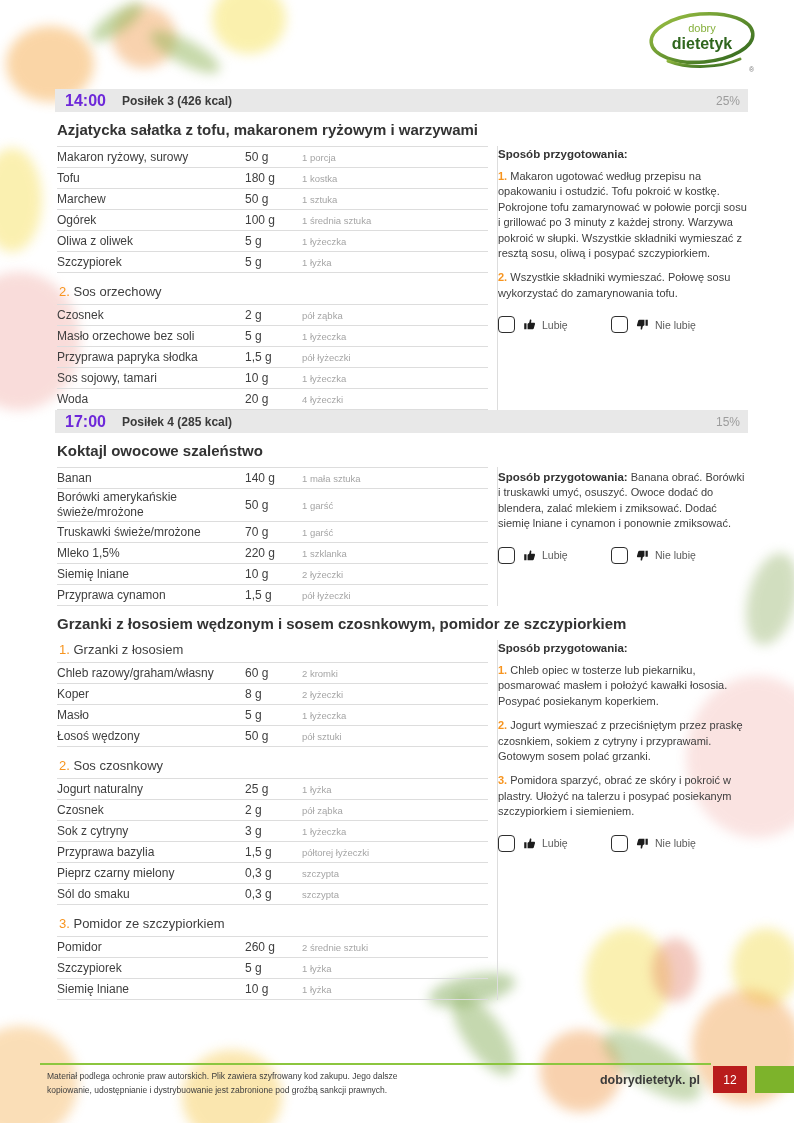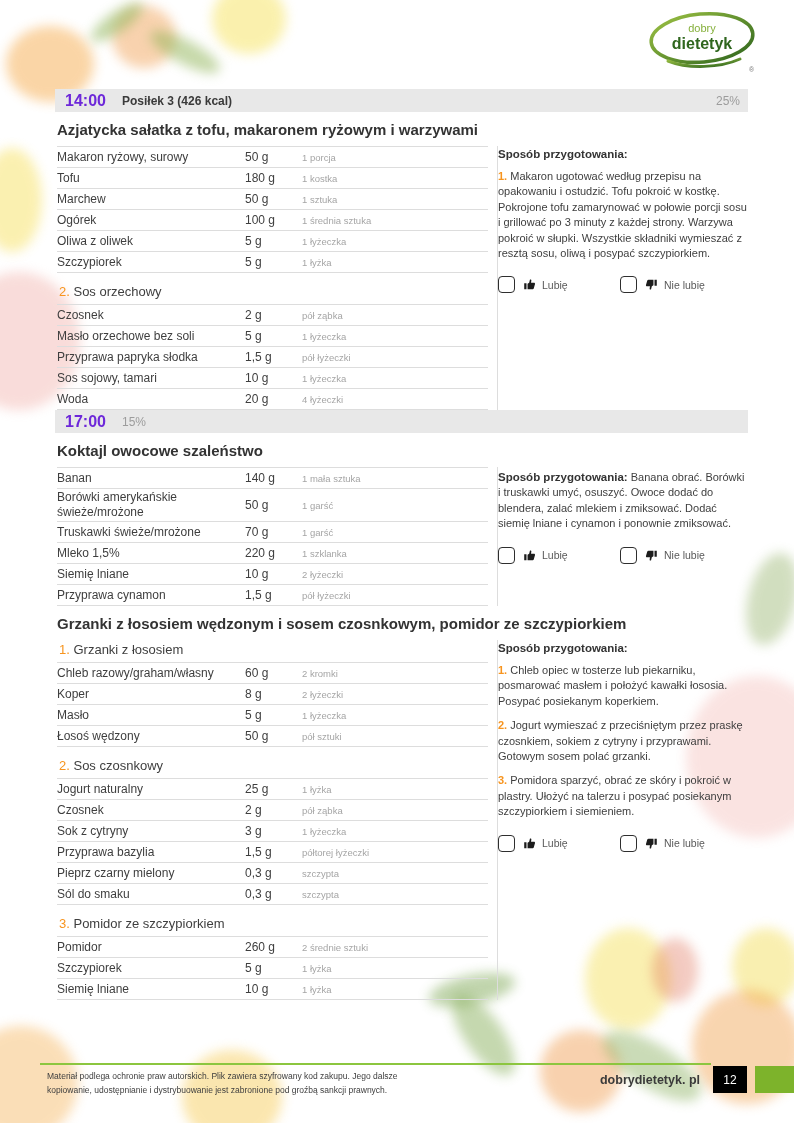--- a/index.html
+++ b/index.html
@@ -46,30 +46,30 @@
   .ing-name{width:188px;font-size:12px;color:#3e3e3e;line-height:1.25;}
   .ing-amt{width:57px;font-size:12px;color:#3e3e3e;}
   .ing-msr{flex:1;font-size:9.5px;color:#a5a5a5;}
   .group-head{margin:11px 0 5px 2px;font-size:13px;color:#3e3e3e;}
   .group-num{color:#f7941e;}
   .prep-head{font-size:11.5px;font-weight:bold;color:#333;margin:2px 0 0 0;}
   .prep-step{font-size:11px;color:#3e3e3e;line-height:1.4;margin:9px 0 0 0;}
   .prep-inline{font-size:11px;color:#3e3e3e;line-height:1.4;margin:2px 0 0 0;}
   .prep-inline b{font-size:11.5px;color:#333;}
   .step-num{color:#f7941e;font-weight:bold;}
-  .rating-row{display:flex;align-items:center;margin-top:15px;gap:9px;}
+  .rating-row{display:flex;align-items:center;margin-top:15px;}
   .rating{display:flex;align-items:center;width:113px;}
   .checkbox{width:15px;height:15px;border:1.6px solid #2e2e2e;border-radius:4px;background:#fff;flex:none;}
   .thumb{margin-left:8px;flex:none;}
   .rating-label{margin-left:6px;font-size:10.5px;color:#5a5a5a;}
   
   .footer-line{position:absolute;left:40px;top:1063px;width:671px;height:2px;background:#8cc63f;z-index:1;}
   .footer-copy{position:absolute;left:47px;top:1070px;font-size:8.5px;color:#3e3e3e;line-height:1.6;z-index:1;}
   .footer-site{position:absolute;top:1073px;right:94px;font-size:12.5px;font-weight:bold;color:#3a3a3a;z-index:1;}
-  .footer-page{position:absolute;left:713px;top:1066px;width:34px;height:27px;background:#000000;color:#fff;
+  .footer-page{position:absolute;left:713px;top:1066px;width:34px;height:27px;background:#b91c1c;color:#fff;
                font-size:12px;display:flex;align-items:center;justify-content:center;z-index:1;}
   .footer-bar{position:absolute;left:755px;top:1066px;width:39px;height:27px;background:#7db32b;z-index:1;}
 </style>
 </head>
 <body>
 
 <div class="decor d-tl-orange"></div>
 <div class="decor d-tl-mand"></div>
 <div class="decor d-tl-leaf1"></div>
 <div class="decor d-tl-leaf2"></div>
@@ -178,20 +178,21 @@
                 <span class="ing-name">Woda</span>
                 <span class="ing-amt">20 g</span>
                 <span class="ing-msr">4 łyżeczki</span>
               </div>
             </div>
       </div>
       <div class="right-col">
         <p class="prep-head">Sposób przygotowania:</p>
         <div>
               <p class="prep-step"><span class="step-num">1.</span> <span>Makaron ugotować według przepisu na opakowaniu i ostudzić. Tofu pokroić w kostkę. Pokrojone tofu zamarynować w połowie porcji sosu i grillować po 3 minuty z każdej strony. Warzywa pokroić w słupki. Wszystkie składniki wymieszać z resztą sosu, oliwą i posypać szczypiorkiem.</span></p>
+              <p class="prep-step"><span class="step-num">2.</span> <span>Wszystkie składniki wymieszać. Połowę sosu wykorzystać do zamarynowania tofu.</span></p>
             </div>
         <div class="rating-row">
           <div class="rating">
             <span class="checkbox"></span>
             <svg class="thumb" width="13" height="13" viewBox="0 0 16 16">
                   <path fill="#1c1c1c" d="M1.5 6.5h2.8v7.3H1.5z M5.6 13.8V7l2-1.1L8.5 2.3c.2-.9 1.9-.7 1.8.5l-.4 3h3.6c.9 0 1.5.8 1.3 1.6l-1.5 5.2c-.2.7-.9 1.2-1.7 1.2H5.6z"></path>
                 </svg>
             <span class="rating-label">Lubię</span>
           </div>
           <div class="rating">
@@ -204,20 +205,21 @@
             <span class="rating-label">Nie lubię</span>
           </div>
         </div>
       </div>
     </div>
   </div>
 
   <div class="section">
     <div class="meal-bar">
       <span class="bar-time">17:00</span>
+      <span class="bar-label">Posiłek 4 (285 kcal)</span>
       <span class="bar-pct">15%</span>
     </div>
     <div class="dish-title">Koktajl owocowe szaleństwo</div>
     <div class="section-body">
       <div class="left-col">
         <div class="ing-table">
               <div class="ing-row">
                 <span class="ing-name">Banan</span>
                 <span class="ing-amt">140 g</span>
                 <span class="ing-msr">1 mała sztuka</span>

